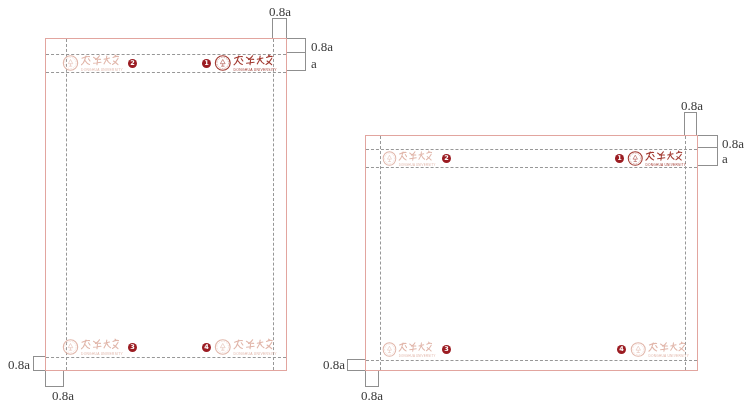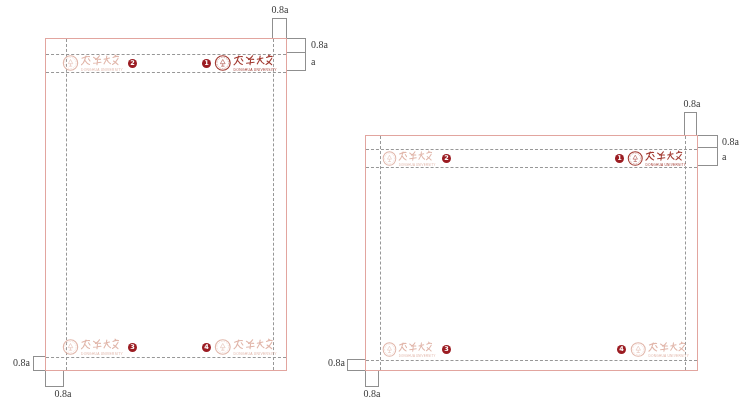--- a/index.html
+++ b/index.html
@@ -10,21 +10,21 @@
   .hd{position:absolute;height:0;border-top:1px dashed #979797;}
   .logo{position:absolute;display:block;}
   .logo-solid{color:#a23a31;}
   .logo-faded{color:#e1b6aa;}
   .s1{stroke:currentColor;fill:none;stroke-width:1.1;stroke-linecap:round;stroke-linejoin:round;}
   .s2{stroke:currentColor;fill:none;stroke-width:.55;}
   .sd{stroke:currentColor;fill:none;stroke-width:.5;stroke-dasharray:.8 .9;}
   .sub{fill:currentColor;font-family:"Liberation Sans",sans-serif;font-size:3.1px;letter-spacing:.25px;}
   .badge{position:absolute;width:9px;height:9px;border-radius:50%;background:#9b1c22;color:#fff;
          font:bold 6.5px/9px "DejaVu Sans",sans-serif;text-align:center;}
-  .dim{position:absolute;font-size:10px;color:#3a3a3a;white-space:nowrap;}
+  .dim{position:absolute;font-size:13px;color:#3a3a3a;white-space:nowrap;}
   .brk{position:absolute;border:0 solid #8f8f8f;box-sizing:border-box;}
   .b-tlr{border-top-width:1px;border-left-width:1px;border-right-width:1px;}
   .b-trb{border-top-width:1px;border-right-width:1px;border-bottom-width:1px;}
   .b-rb{border-right-width:1px;border-bottom-width:1px;}
   .b-ltb{border-left-width:1px;border-top-width:1px;border-bottom-width:1px;}
   .b-lrb{border-left-width:1px;border-right-width:1px;border-bottom-width:1px;}
   .ta-r{text-align:right;} .ta-c{text-align:center;}
 </style>
 </head>
 <body>

